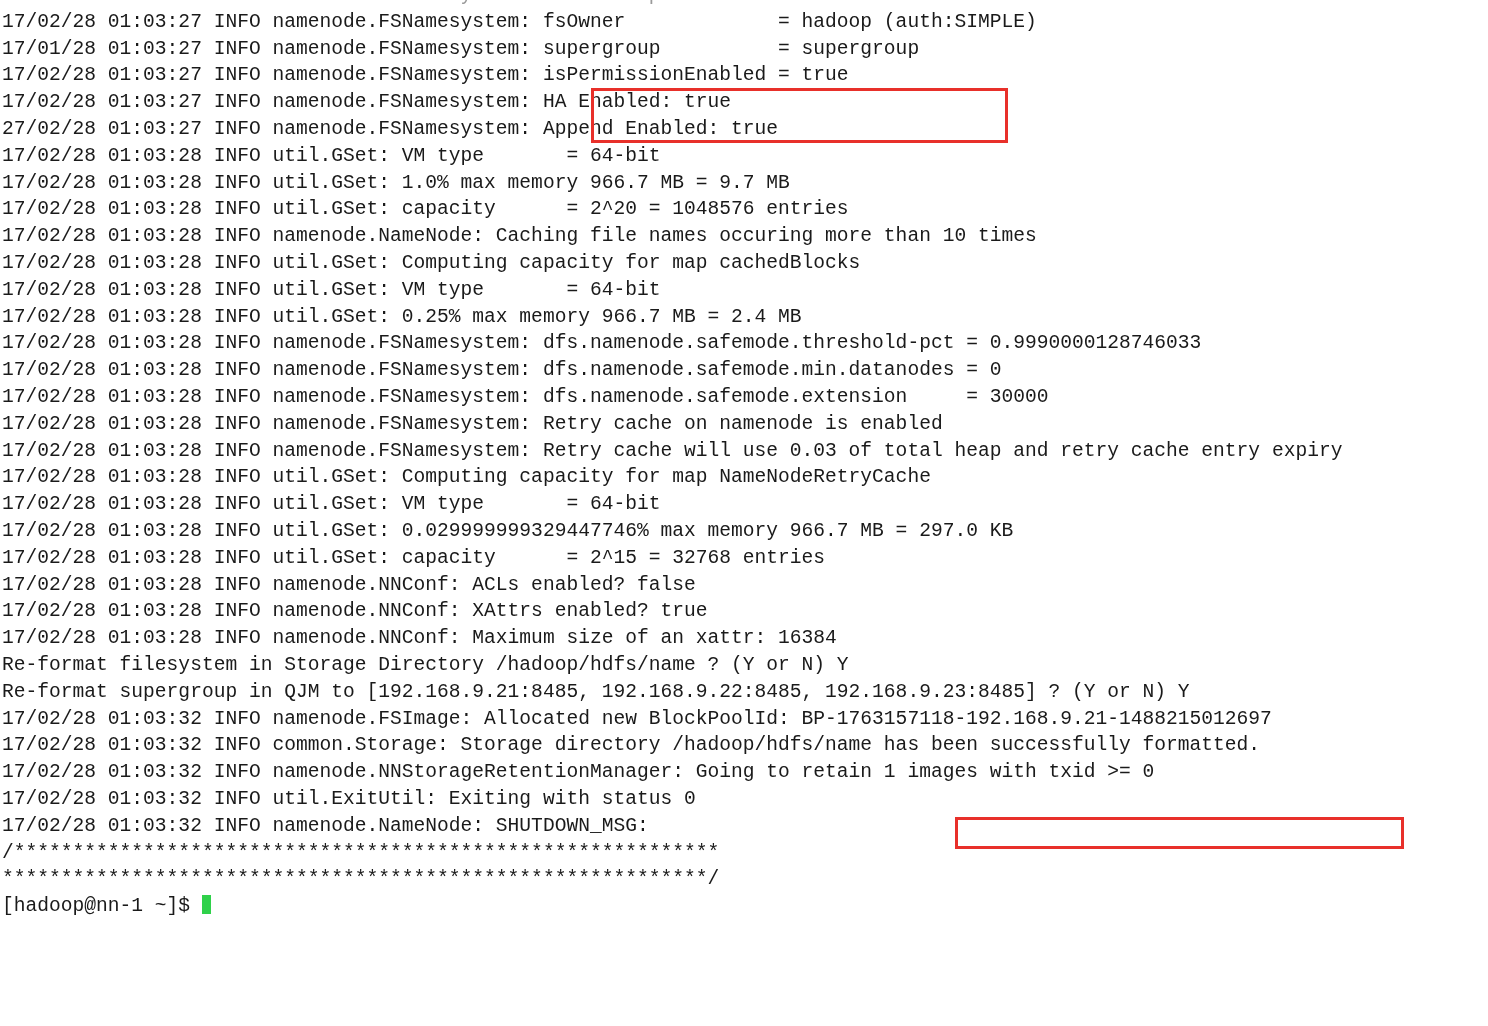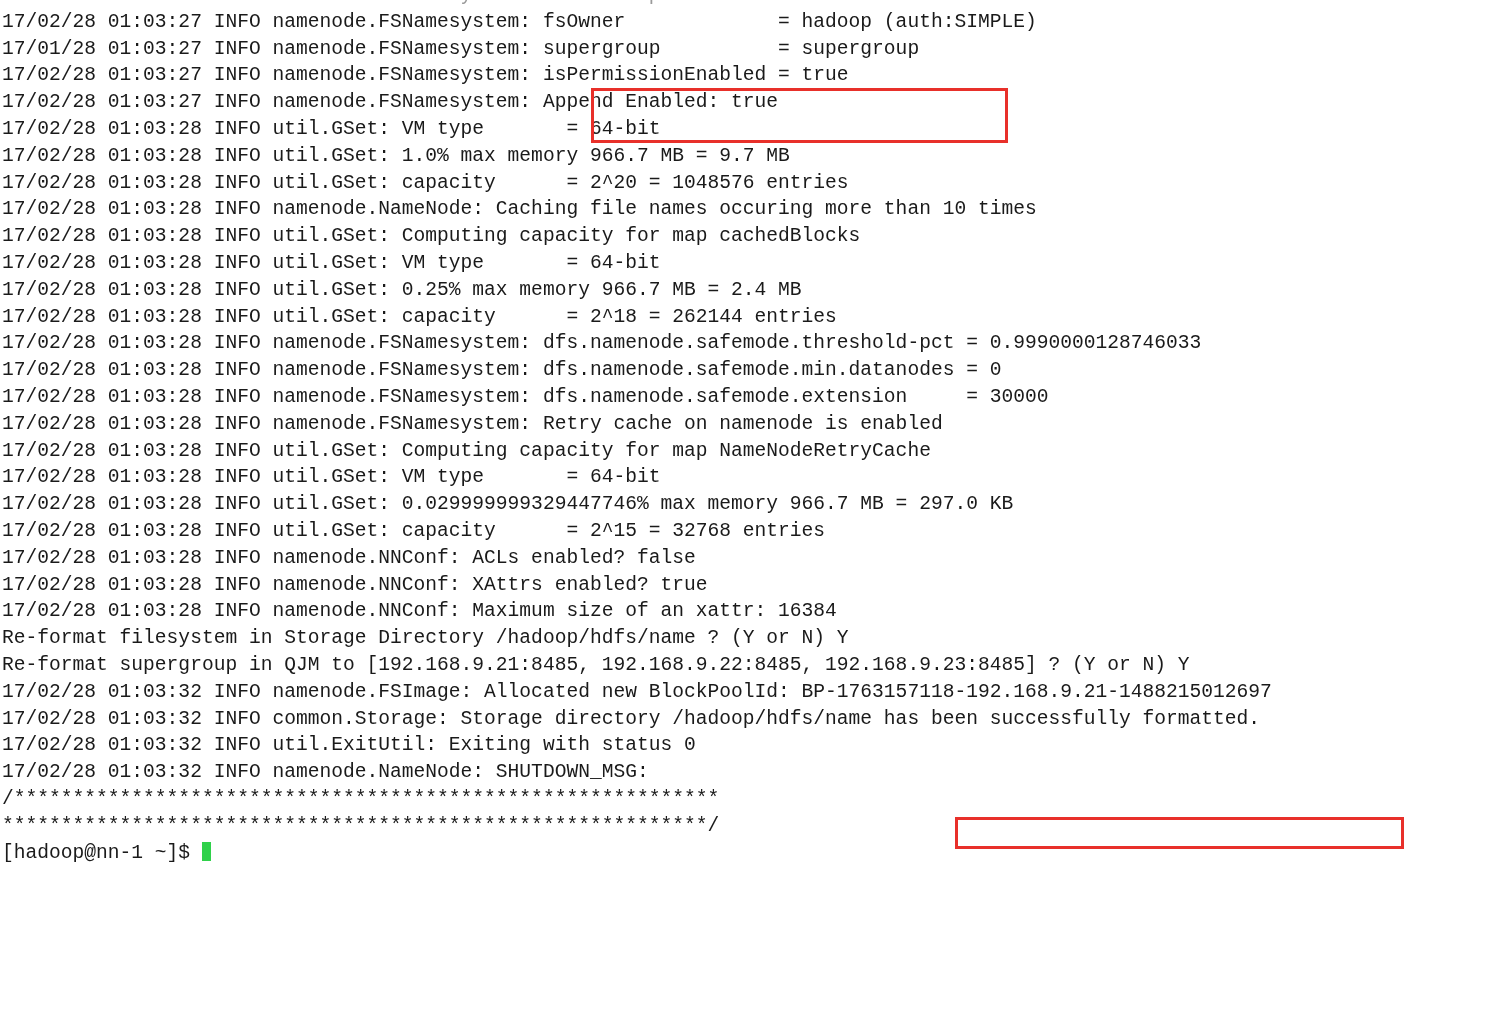--- a/index.html
+++ b/index.html
@@ -81,44 +81,46 @@
 
 <div id="terminal">
 
   <div id="scroll-area">
 
     <div class="line clipped">17/02/28 01:03:27 INFO namenode.FSNamesystem: fsLockSuspendTime          = 0000</div>
 
     <div class="line">17/02/28 01:03:27 INFO namenode.FSNamesystem: fsOwner             = hadoop (auth:SIMPLE)</div>
     <div class="line">17/01/28 01:03:27 INFO namenode.FSNamesystem: supergroup          = supergroup</div>
     <div class="line">17/02/28 01:03:27 INFO namenode.FSNamesystem: isPermissionEnabled = true</div>
-    <div class="line">17/02/28 01:03:27 INFO namenode.FSNamesystem: Append Enabled: true</div>
+    <div class="line">17/02/28 01:03:27 INFO namenode.FSNamesystem: HA Enabled: true</div>
+    <div class="line">27/02/28 01:03:27 INFO namenode.FSNamesystem: Append Enabled: true</div>
     <div class="line">17/02/28 01:03:28 INFO util.GSet: VM type       = 64-bit</div>
     <div class="line">17/02/28 01:03:28 INFO util.GSet: 1.0% max memory 966.7 MB = 9.7 MB</div>
     <div class="line">17/02/28 01:03:28 INFO util.GSet: capacity      = 2^20 = 1048576 entries</div>
     <div class="line">17/02/28 01:03:28 INFO namenode.NameNode: Caching file names occuring more than 10 times</div>
     <div class="line">17/02/28 01:03:28 INFO util.GSet: Computing capacity for map cachedBlocks</div>
     <div class="line">17/02/28 01:03:28 INFO util.GSet: VM type       = 64-bit</div>
     <div class="line">17/02/28 01:03:28 INFO util.GSet: 0.25% max memory 966.7 MB = 2.4 MB</div>
-    <div class="line">17/02/28 01:03:28 INFO util.GSet: capacity      = 2^18 = 262144 entries</div>
     <div class="line">17/02/28 01:03:28 INFO namenode.FSNamesystem: dfs.namenode.safemode.threshold-pct = 0.9990000128746033</div>
     <div class="line">17/02/28 01:03:28 INFO namenode.FSNamesystem: dfs.namenode.safemode.min.datanodes = 0</div>
     <div class="line">17/02/28 01:03:28 INFO namenode.FSNamesystem: dfs.namenode.safemode.extension     = 30000</div>
     <div class="line">17/02/28 01:03:28 INFO namenode.FSNamesystem: Retry cache on namenode is enabled</div>
+    <div class="line">17/02/28 01:03:28 INFO namenode.FSNamesystem: Retry cache will use 0.03 of total heap and retry cache entry expiry</div>
     <div class="line">17/02/28 01:03:28 INFO util.GSet: Computing capacity for map NameNodeRetryCache</div>
     <div class="line">17/02/28 01:03:28 INFO util.GSet: VM type       = 64-bit</div>
     <div class="line">17/02/28 01:03:28 INFO util.GSet: 0.029999999329447746% max memory 966.7 MB = 297.0 KB</div>
     <div class="line">17/02/28 01:03:28 INFO util.GSet: capacity      = 2^15 = 32768 entries</div>
     <div class="line">17/02/28 01:03:28 INFO namenode.NNConf: ACLs enabled? false</div>
     <div class="line">17/02/28 01:03:28 INFO namenode.NNConf: XAttrs enabled? true</div>
     <div class="line">17/02/28 01:03:28 INFO namenode.NNConf: Maximum size of an xattr: 16384</div>
     <div class="line">Re-format filesystem in Storage Directory /hadoop/hdfs/name ? (Y or N) Y</div>
     <div class="line">Re-format supergroup in QJM to [192.168.9.21:8485, 192.168.9.22:8485, 192.168.9.23:8485] ? (Y or N) Y</div>
     <div class="line">17/02/28 01:03:32 INFO namenode.FSImage: Allocated new BlockPoolId: BP-1763157118-192.168.9.21-1488215012697</div>
     <div class="line">17/02/28 01:03:32 INFO common.Storage: Storage directory /hadoop/hdfs/name has been successfully formatted.</div>
+    <div class="line">17/02/28 01:03:32 INFO namenode.NNStorageRetentionManager: Going to retain 1 images with txid &gt;= 0</div>
     <div class="line">17/02/28 01:03:32 INFO util.ExitUtil: Exiting with status 0</div>
     <div class="line">17/02/28 01:03:32 INFO namenode.NameNode: SHUTDOWN_MSG:</div>
     <div class="line">/************************************************************</div>
     <div class="line">************************************************************/</div>
 
     <div class="prompt-line"><span>[hadoop@nn-1 ~]$ </span><span class="cursor"></span></div>
 
   </div>
 
   <div class="highlight-box" id="hl-ha"></div>

